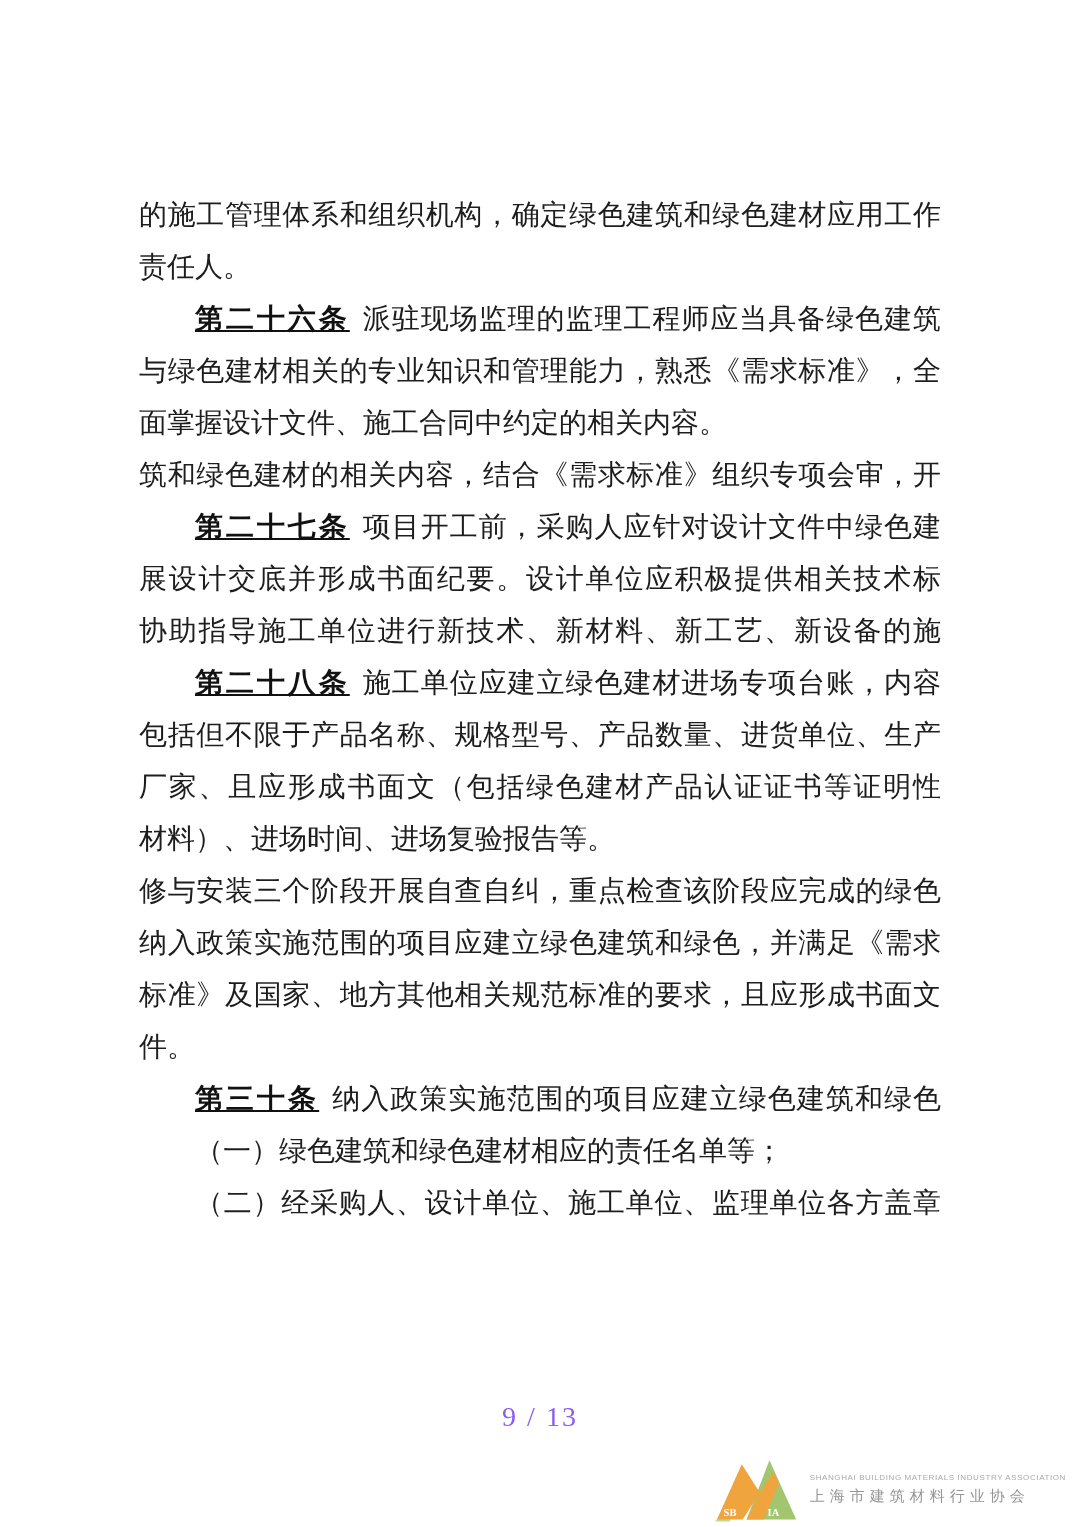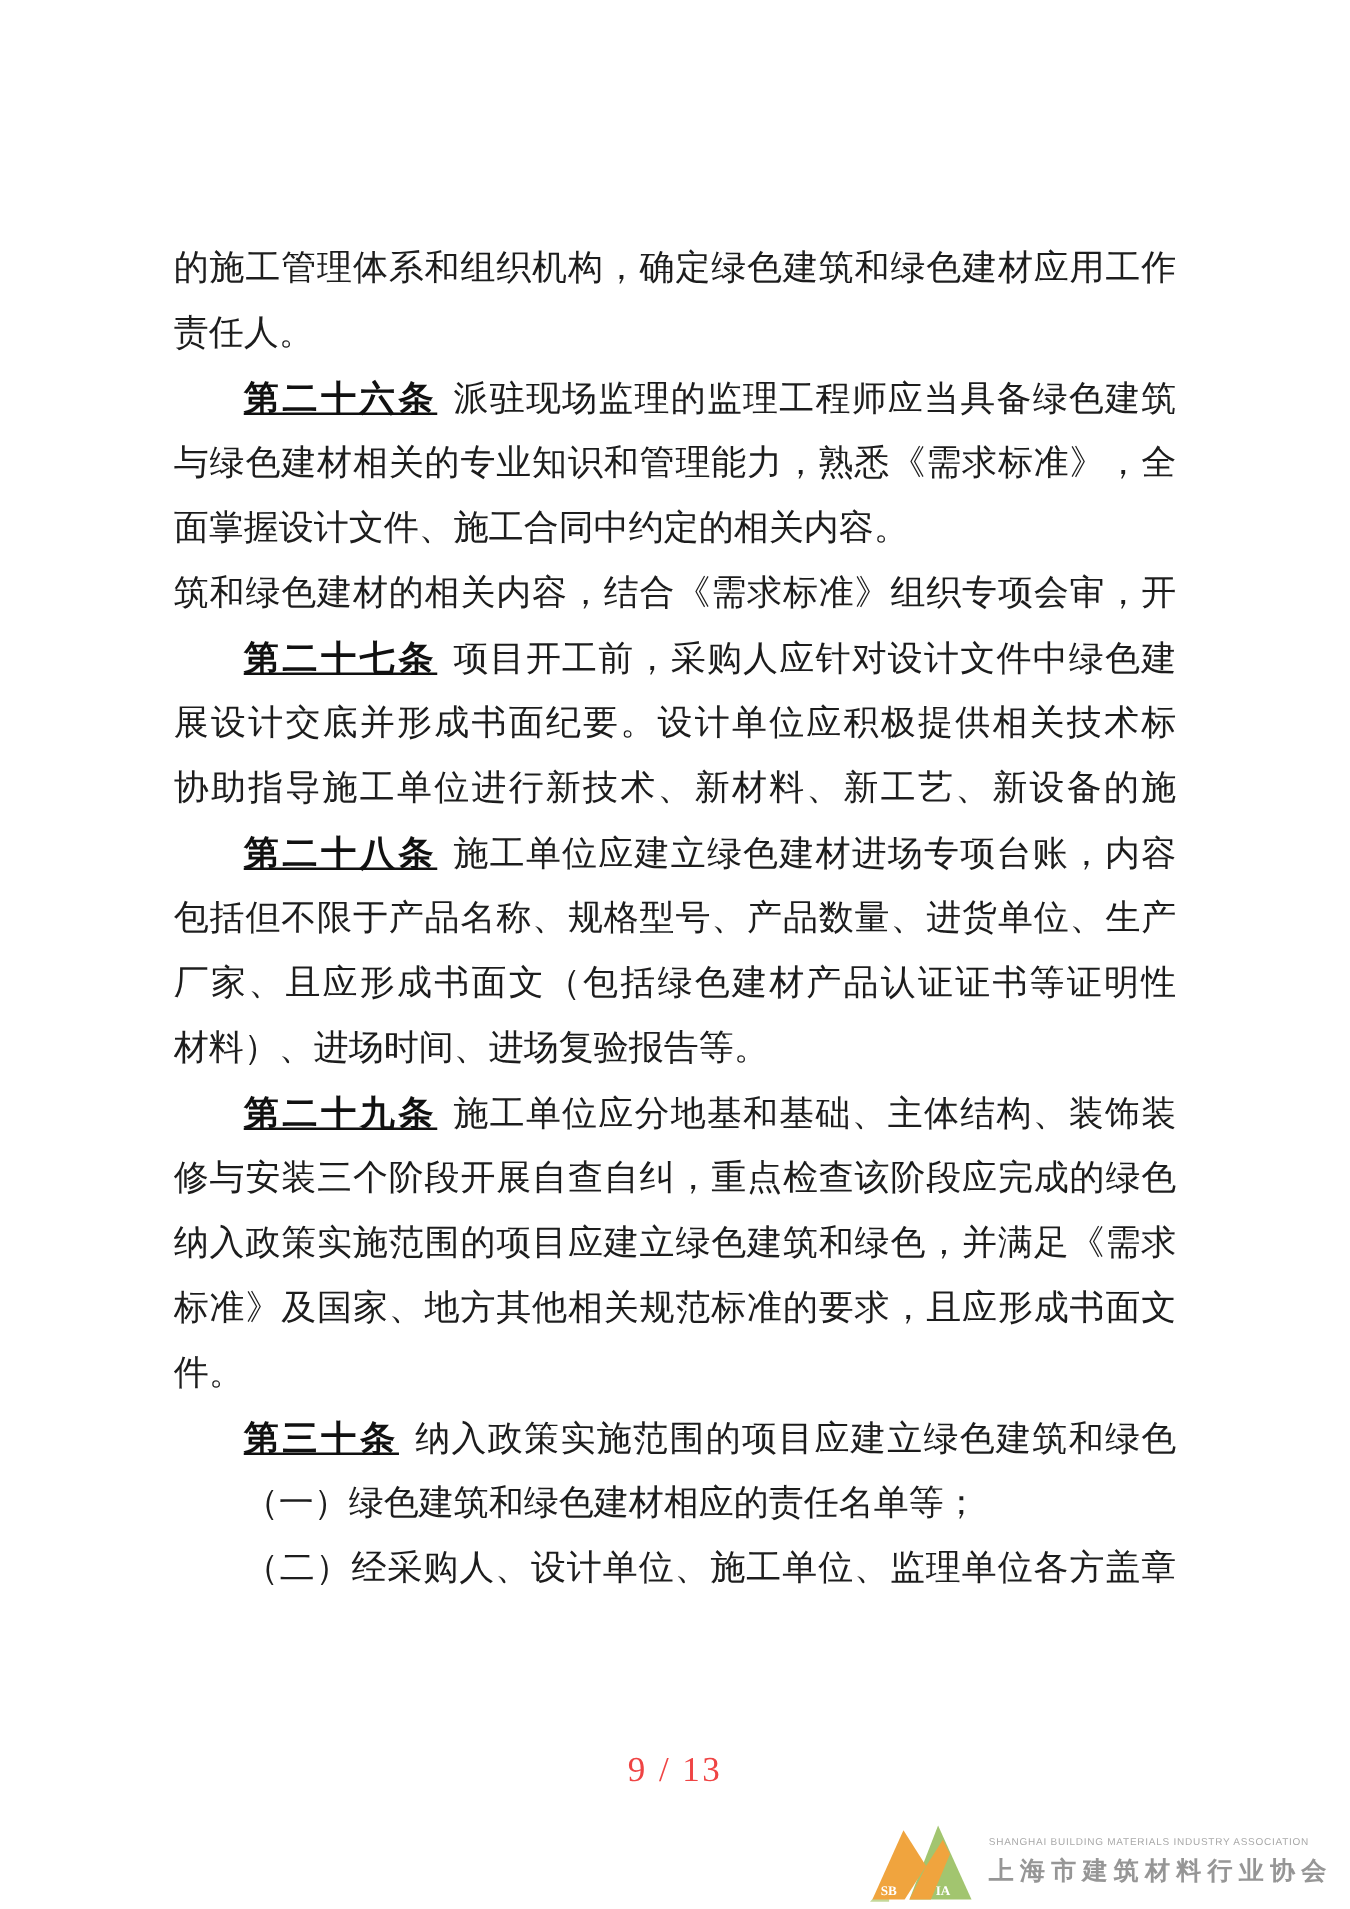--- a/index.html
+++ b/index.html
@@ -36,46 +36,45 @@
     color: #111111;
     text-decoration: underline;
   }
   .footer {
     position: absolute;
     left: 0; top: 1401px;
     width: 100%;
     text-align: center;
     font-size: 28px;
     letter-spacing: 2px;
-    color: #ef4444;
+    color: #8b5cf6;
   }
   .logo {
     position: absolute;
     right: 14px; bottom: 5px;
     display: flex;
     align-items: center;
     gap: 9px;
   }
   .logo-mark { display: block; }
   .logo-text { display: flex; flex-direction: column; justify-content: flex-end; }
   .logo-en {
     font-family: "Liberation Sans", "DejaVu Sans", sans-serif;
     font-size: 8px;
     letter-spacing: 0.6px;
     color: #a9a9a9;
     white-space: nowrap;
     margin-bottom: 5px;
   }
   .logo-cn {
     font-family: "Liberation Sans", "DejaVu Sans", sans-serif;
-    font-size: 20px;
+    font-size: 15px;
     letter-spacing: 5px;
     color: #969696;
     white-space: nowrap;
-    font-weight: bold;
   }
   .logo-letters {
     font-family: "Liberation Serif", "DejaVu Serif", serif;
     font-size: 11px;
     fill: #ffffff;
     font-weight: 700;
   }
 </style>
 </head>
 <body>
@@ -103,21 +102,20 @@
     </div>
 
     <div class="para">
       <div class="line indent"><b class="term">第二十八条</b><span>施工单位应建立绿色建材进场专项台账，内容</span></div>
       <div class="line">包括但不限于产品名称、规格型号、产品数量、进货单位、生产</div>
       <div class="line">厂家、且应形成书面文（包括绿色建材产品认证证书等证明性</div>
       <div class="line last">材料）、进场时间、进场复验报告等。</div>
     </div>
 
     <div class="para">
-      <div class="line indent"><b class="term">第二十九条</b><span>施工单位应分地基和基础、主体结构、装饰装</span></div>
       <div class="line">修与安装三个阶段开展自查自纠，重点检查该阶段应完成的绿色</div>
       <div class="line">纳入政策实施范围的项目应建立绿色建筑和绿色，并满足《需求</div>
       <div class="line">标准》及国家、地方其他相关规范标准的要求，且应形成书面文</div>
       <div class="line last">件。</div>
     </div>
 
     <div class="para">
       <div class="line indent"><b class="term">第三十条</b><span>纳入政策实施范围的项目应建立绿色建筑和绿色</span></div>
     </div>
 

